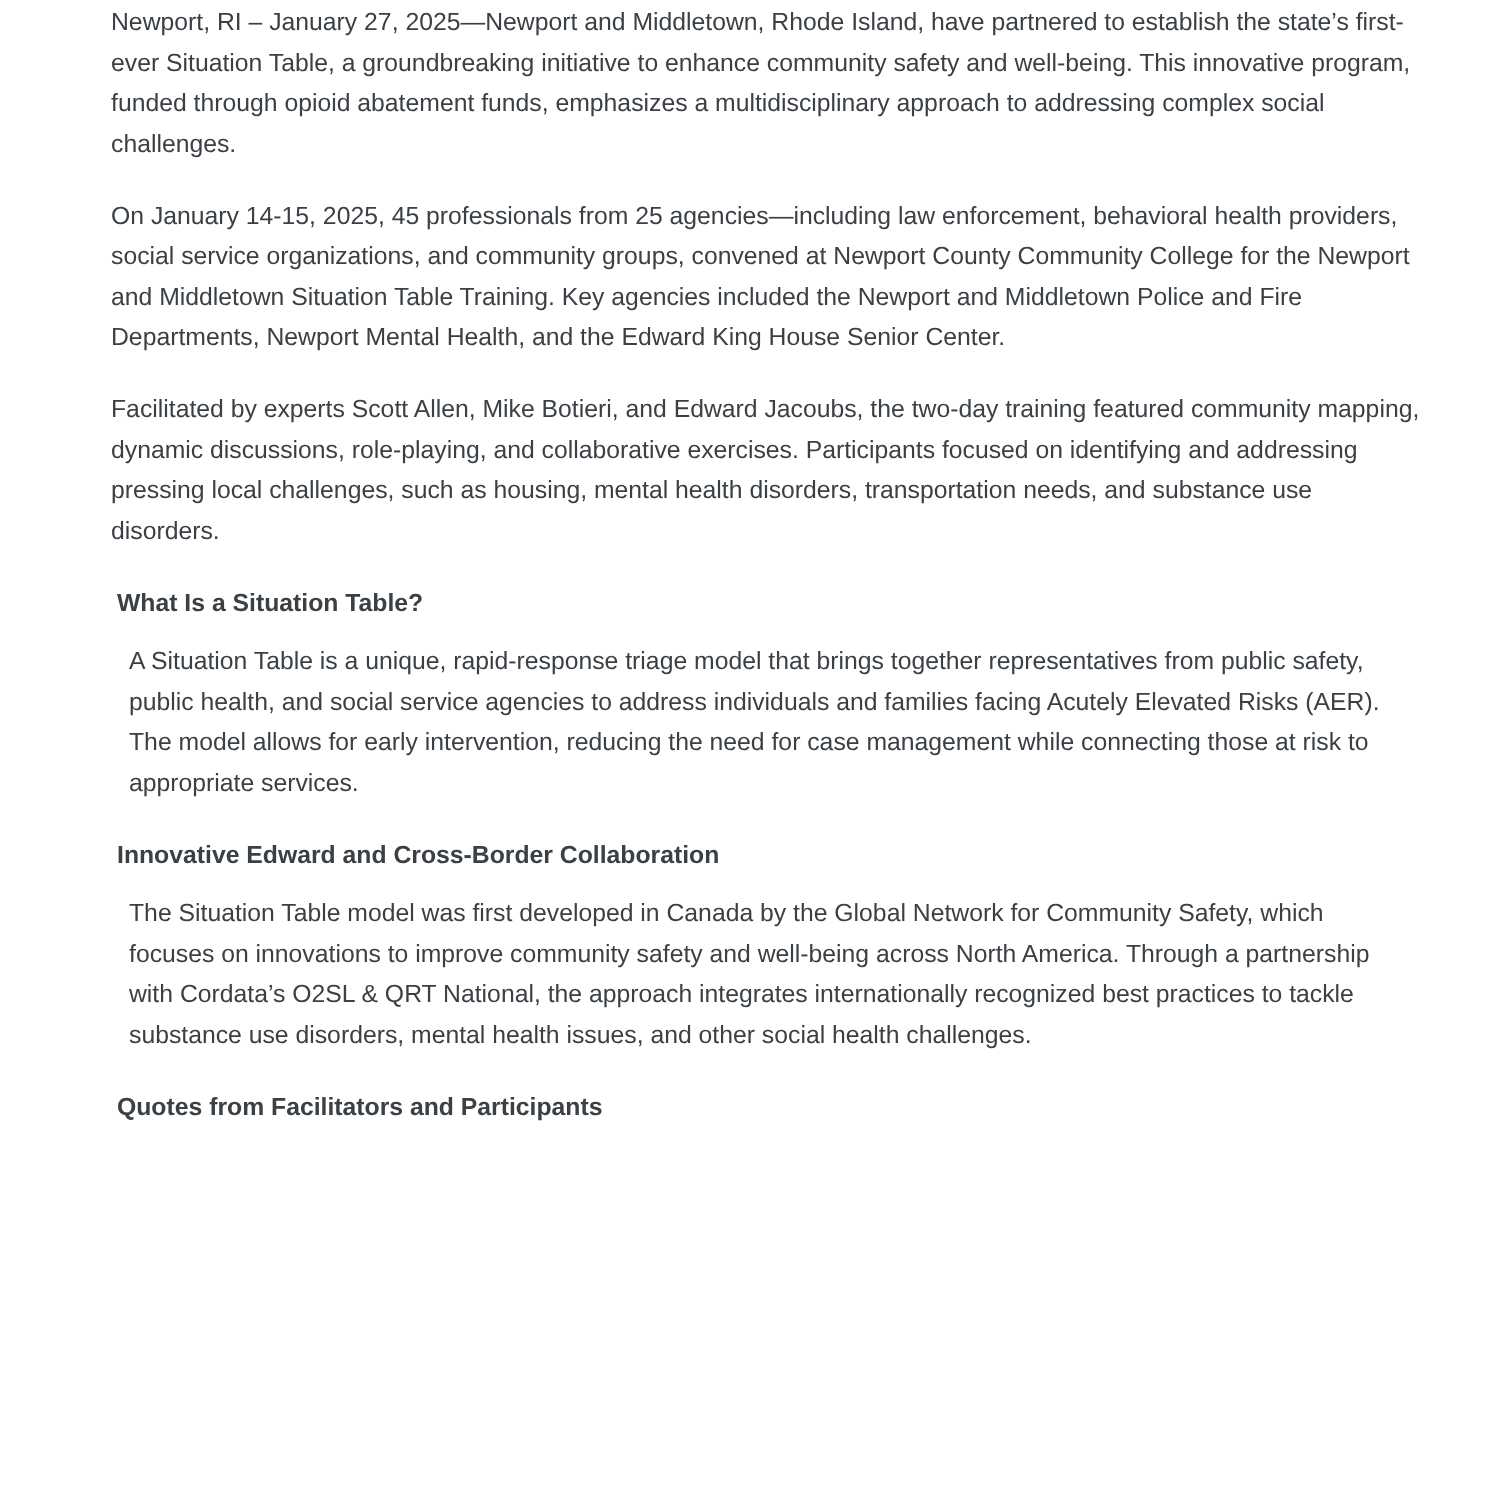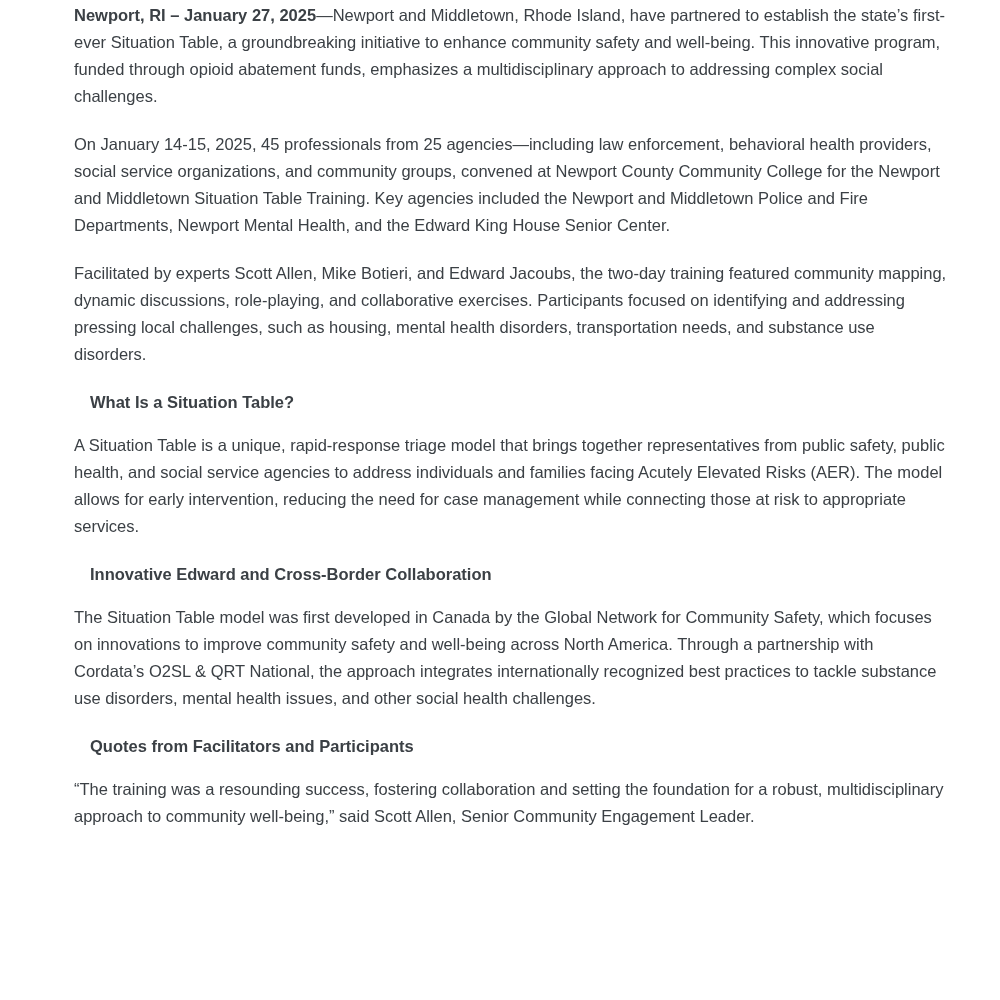--- a/index.html
+++ b/index.html
@@ -23,31 +23,31 @@
     line-height: 27px;
     -webkit-font-smoothing: antialiased;
   }
   .doc p {
     margin: 0 0 21px 0;
   }
   .sec {
     margin: 0 0 21px 0;
   }
   .sec p {
-    margin: 0;
+    margin: 12px;
   }
   h2 {
     font-size: 16.5px;
     line-height: 27px;
-    margin: 16px;
+    margin: 4px;
     font-weight: 700;
     color: #3b4045;
   }
   strong {
-    font-weight: 700;
+    font-weight: 400;
   }
 </style>
 </head>
 <body>
 
 <main class="doc">
 
   <p><strong>Newport, RI – January 27, 2025</strong><span>—</span><span>Newport and Middletown, Rhode Island, have partnered to establish the state’s first-ever Situation Table, a groundbreaking initiative to enhance community safety and well-being. This innovative program, funded through opioid abatement funds, emphasizes a multidisciplinary approach to addressing complex social challenges.</span></p>
 
   <p>On January 14-15, 2025, 45 professionals from 25 agencies—including law enforcement, behavioral health providers, social service organizations, and community groups, convened at Newport County Community College for the Newport and Middletown Situation Table Training. Key agencies included the Newport and Middletown Police and Fire Departments, Newport Mental Health, and the Edward King House Senior Center.</p>
@@ -60,17 +60,16 @@
   </section>
 
 
   <section class="sec">
     <h2>Innovative Edward and Cross-Border Collaboration</h2>
     <p>The Situation Table model was first developed in Canada by the Global Network for Community Safety, which focuses on innovations to improve community safety and well-being across North America. Through a partnership with Cordata’s O2SL &amp; QRT National, the approach integrates internationally recognized best practices to tackle substance use disorders, mental health issues, and other social health challenges.</p>
   </section>
 
   <section class="sec">
     <h2>Quotes from Facilitators and Participants</h2>
-    <p>“The training was a resounding success, fostering collaboration and setting the foundation for a robust, multidisciplinary approach to community well-being,” said Scott Allen, Senior Community Engagement Leader.</p>
   </section>
 
 
 </main>
 
 </body></html>

